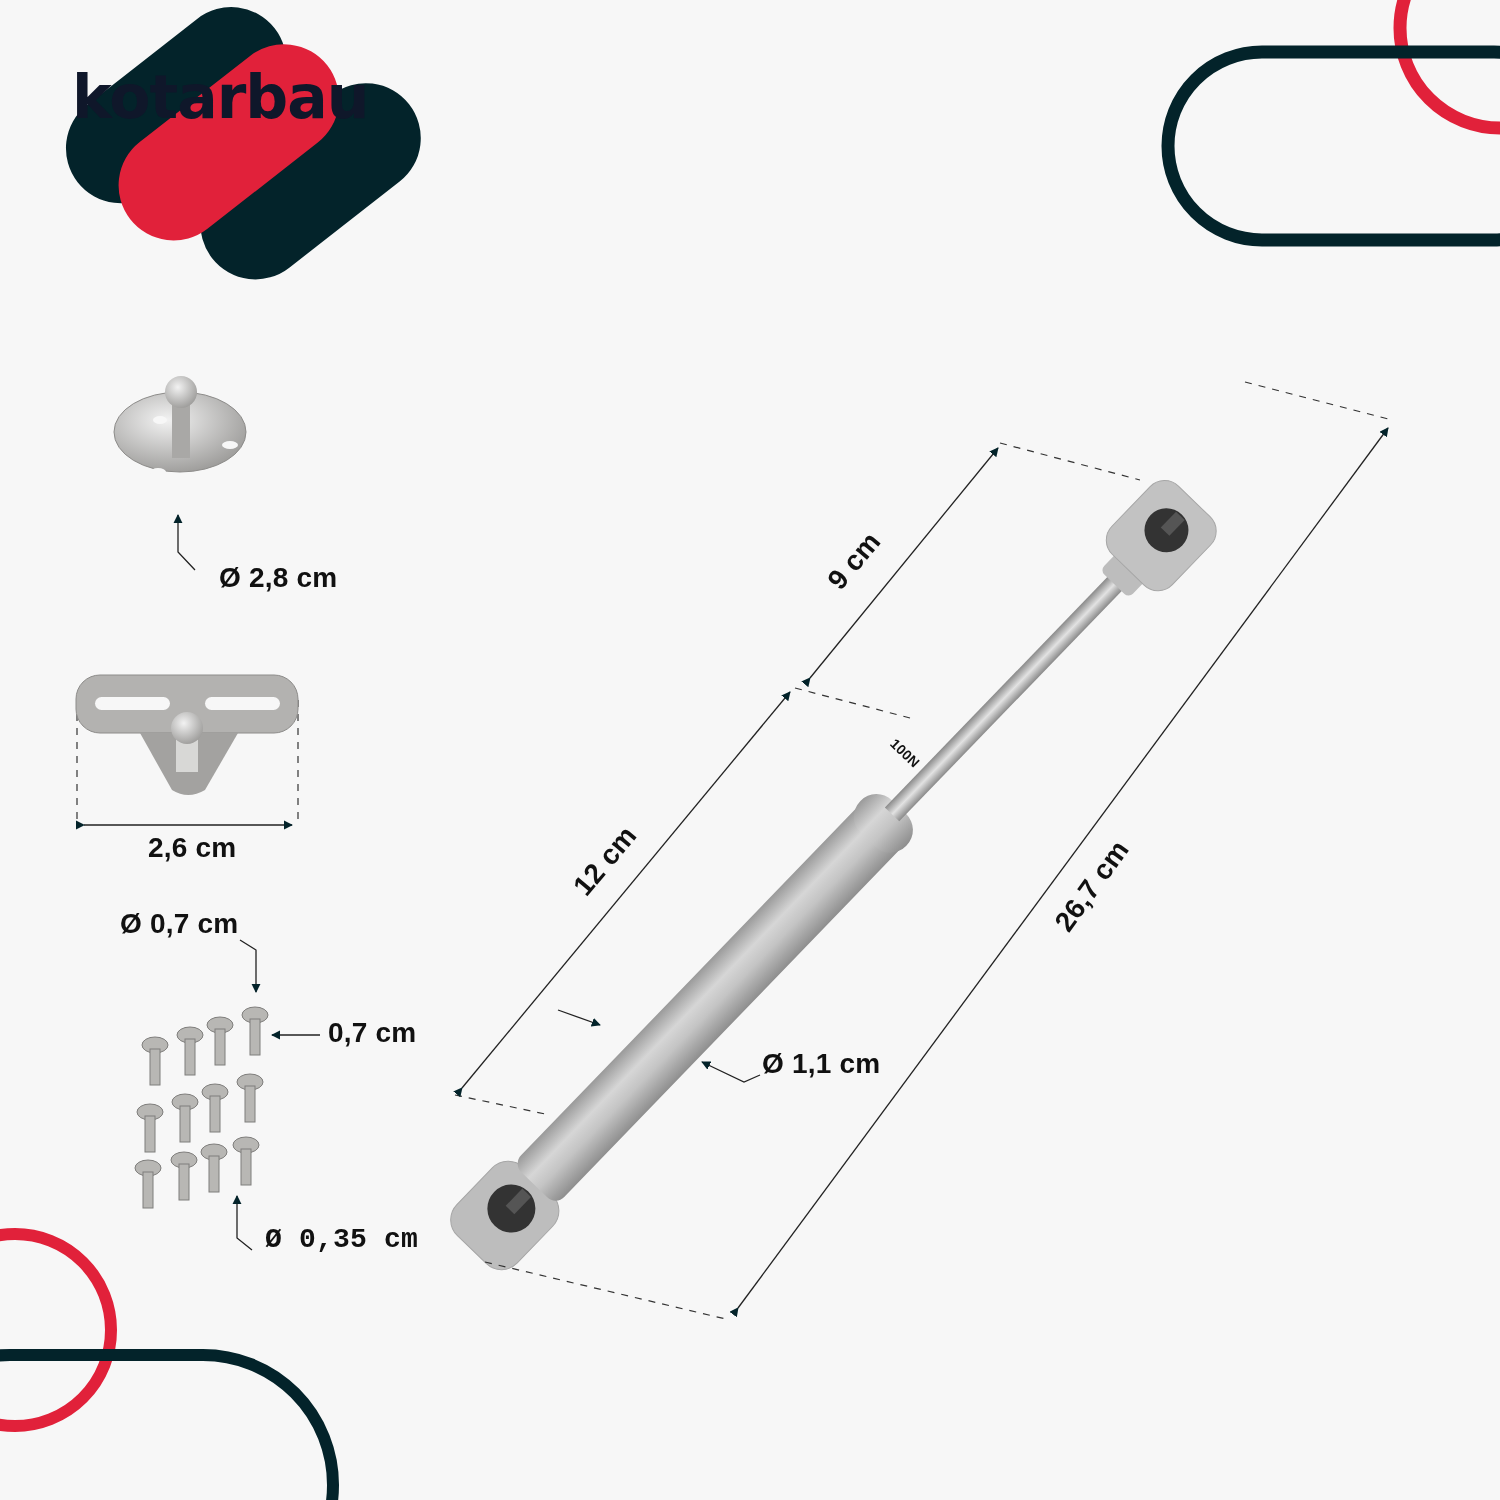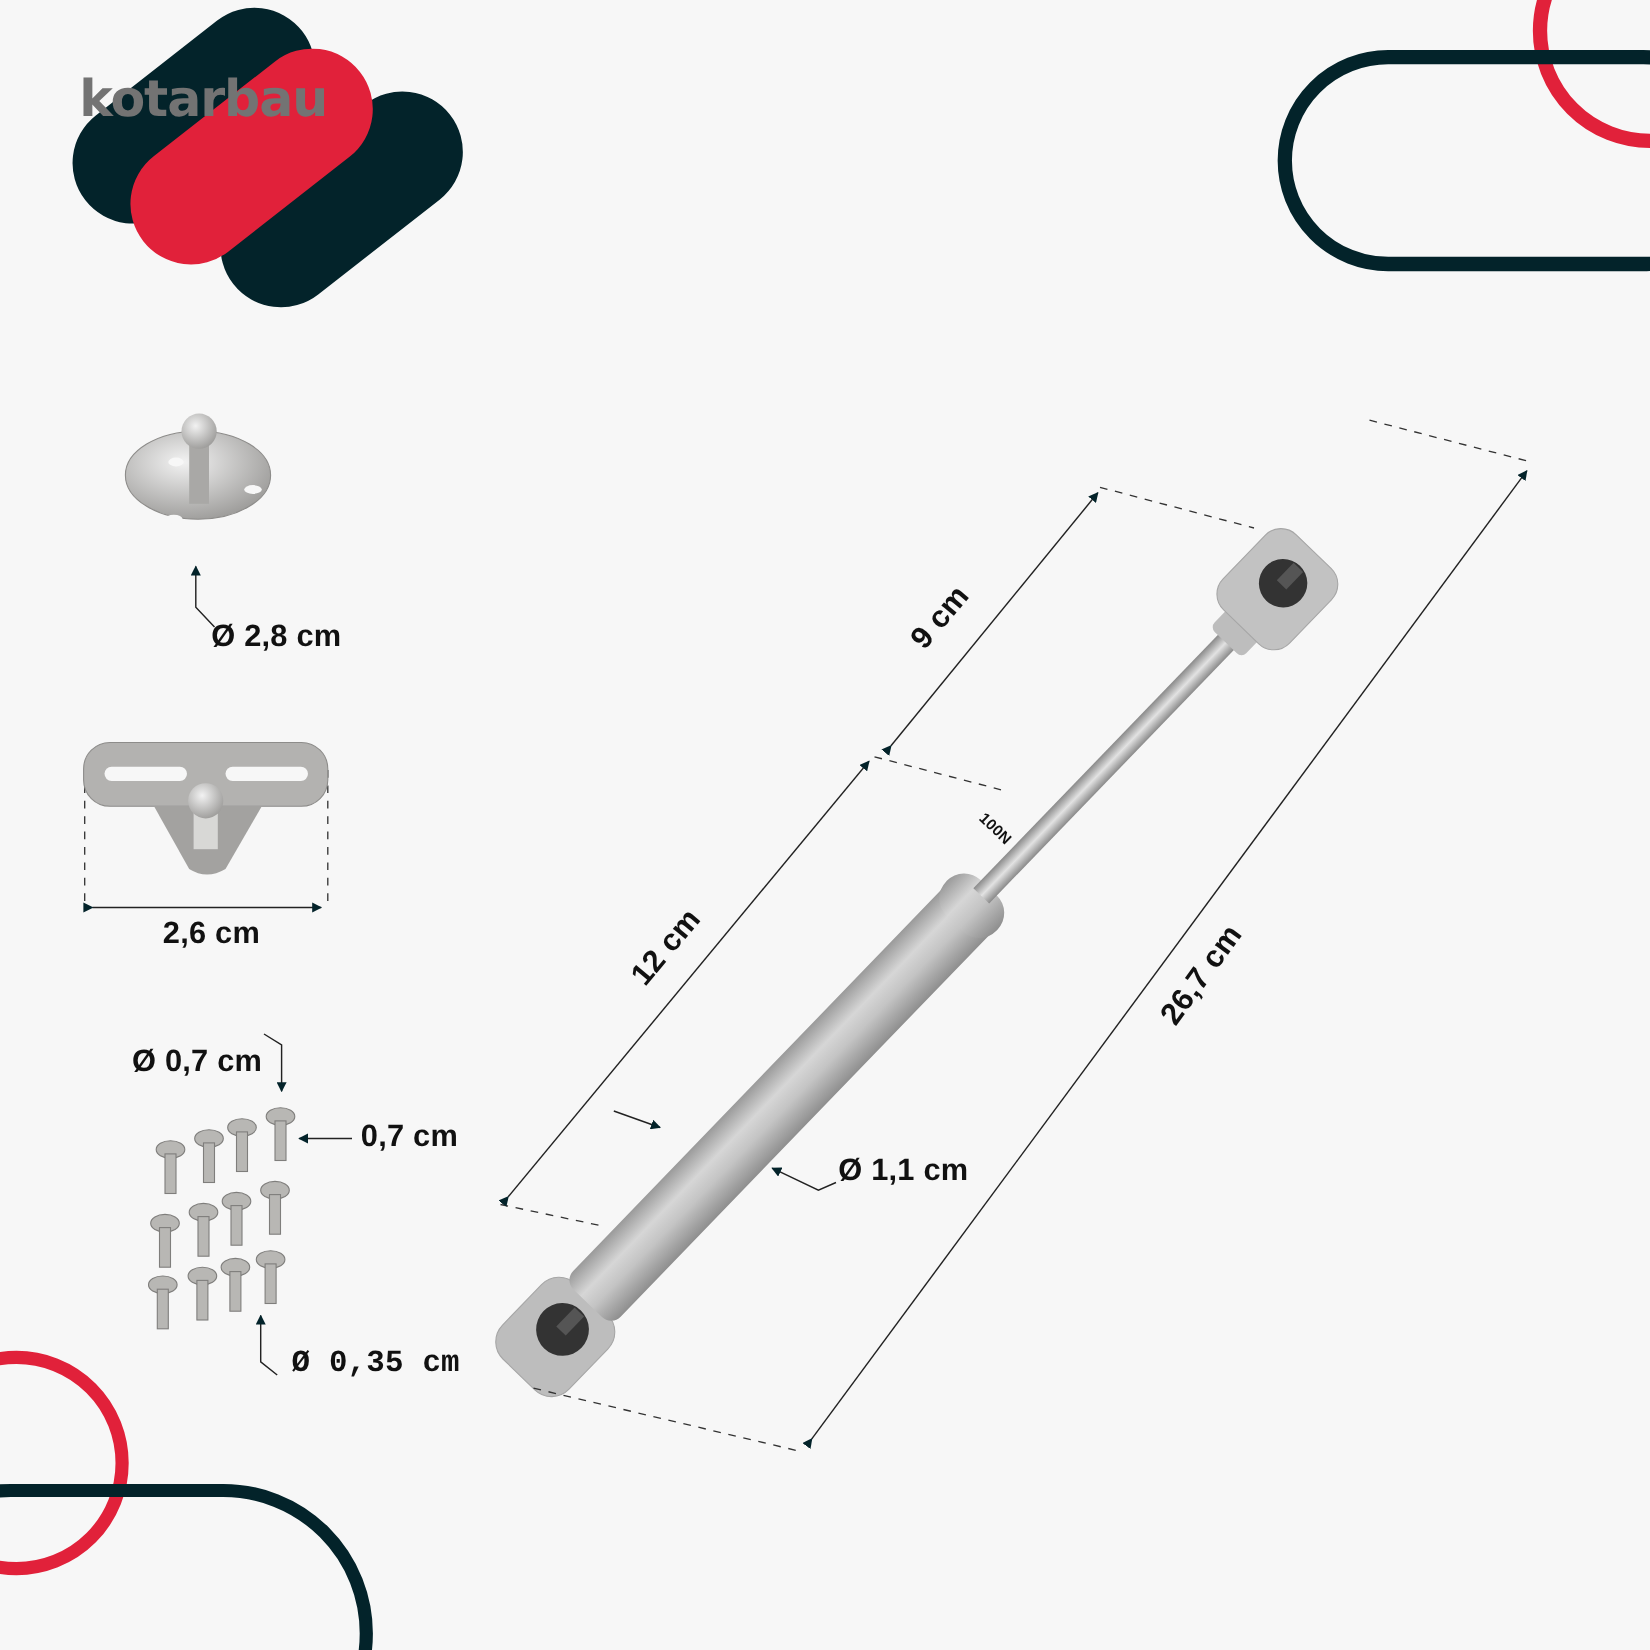--- a/index.html
+++ b/index.html
@@ -8,22 +8,22 @@
     background: #f7f7f7;
     font-family: "Liberation Sans", "DejaVu Sans", sans-serif;
   }
   svg.stage { position: absolute; left: 0; top: 0; width: 1500px; height: 1500px; }
   .lbl {
     position: absolute; color: #111; font-weight: bold; font-size: 28px;
     white-space: nowrap; letter-spacing: 0.2px;
   }
   .rot { transform-origin: center center; }
   .logo-text {
-    position: absolute; left: 72px; top: 62px; color: #737373;
-    font-family: "DejaVu Sans", sans-serif; font-weight: bold; font-size: 46px;
+    position: absolute; left: 72px; top: 62px; color: #0f172a;
+    font-family: "DejaVu Sans", sans-serif; font-weight: bold; font-size: 60px;
     letter-spacing: -1px;
   }
 </style>
 </head>
 <body>
 
 <svg class="stage" viewBox="0 0 1500 1500">
   <defs>
     <marker id="ah" viewBox="0 0 10 10" refX="9" refY="5" markerWidth="7" markerHeight="7" orient="auto">
       <path d="M0,0 L10,5 L0,10 z" fill="#03232a"></path>
@@ -173,17 +173,17 @@
 
 <div class="logo-text">kotarbau</div>
 
 <div class="lbl rot" style="left:888px; top:745px; font-size:14px; transform: rotate(44deg);">100N</div>
 
 <div class="lbl rot" style="left:822px; top:545px; transform: rotate(-50deg);">9 cm</div>
 <div class="lbl rot" style="left:565px; top:845px; transform: rotate(-50deg);">12 cm</div>
 <div class="lbl rot" style="left:1040px; top:870px; transform: rotate(-54deg);">26,7 cm</div>
 <div class="lbl" style="left:762px; top:1048px;">Ø 1,1 cm</div>
 
-<div class="lbl" style="left:192px; top:562px;">Ø 2,8 cm</div>
+<div class="lbl" style="left:219px; top:562px;">Ø 2,8 cm</div>
 <div class="lbl" style="left:148px; top:832px;">2,6 cm</div>
-<div class="lbl" style="left:120px; top:908px;margin-top:41px;">Ø 0,7 cm</div>
+<div class="lbl" style="left:120px; top:908px;">Ø 0,7 cm</div>
 <div class="lbl" style="left:328px; top:1017px;">0,7 cm</div>
 <div class="lbl" style="left:265px; top:1224px;font-family:Liberation Mono, monospace;">Ø 0,35 cm</div>
 
 </body></html>

